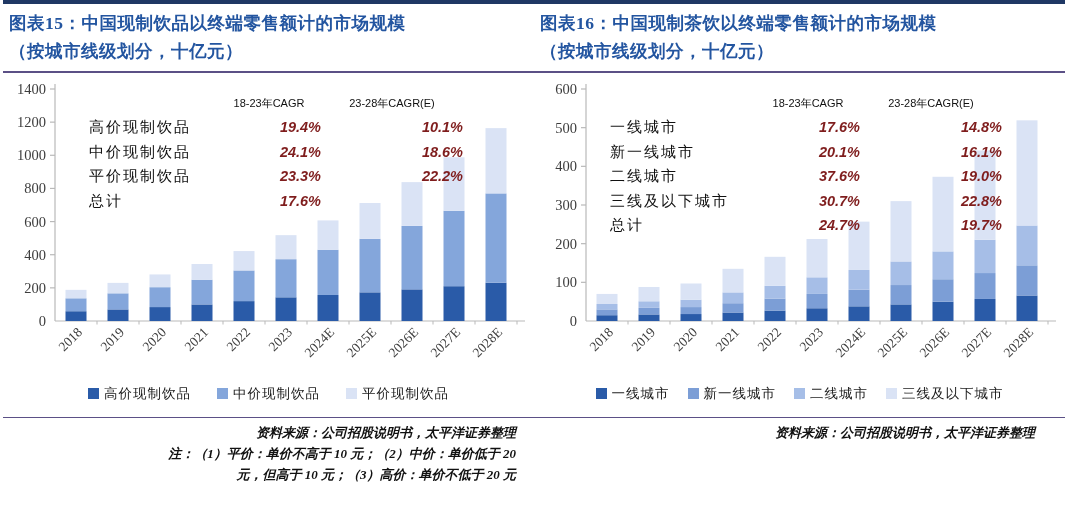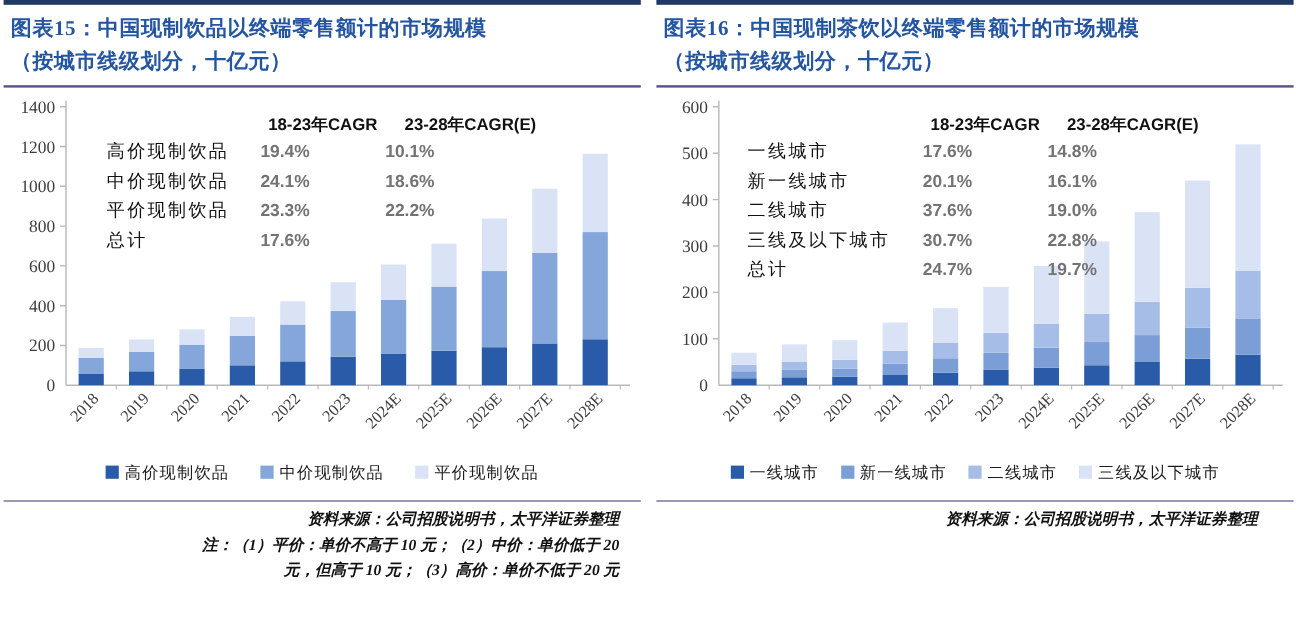--- a/index.html
+++ b/index.html
@@ -1,32 +1,32 @@
 <!DOCTYPE html>
 <html><head>
 <meta charset="utf-8">
 <style>
   html,body{margin:0;padding:0;background:#ffffff;width:1080px;height:531px;overflow:hidden;}
   body{font-family:"Liberation Serif",serif;color:#1a1a1a;}
-  .page{display:flex;gap:13px;padding:0 0 0 3px;}
+  .page{display:flex;padding:0 0 0 3px;}
   .figure{width:531px;border-top:4px solid #1f3864;box-sizing:border-box;}
   .fig-title{color:#2355a0;font-weight:bold;font-size:17.5px;line-height:1.62;letter-spacing:0.5px;
              padding:5px 2px 3px 6px;font-family:"Liberation Serif",serif;}
   .title-rule{height:2px;background:#5b5086;margin:2px 0 0 0;}
   .chart-wrap{position:relative;height:306px;margin-top:4px;}
   .chart-wrap svg{display:block;}
   .ylab{font-family:"Liberation Serif",serif;font-size:14.5px;fill:#3d3d3d;}
   .xlab{font-family:"Liberation Serif",serif;font-size:13.5px;fill:#3d3d3d;}
   .cagr{position:absolute;display:grid;line-height:24.5px;}
-  .cagr .hdr{font-family:"Liberation Sans",sans-serif;font-weight:bold;font-size:14px;
+  .cagr .hdr{font-family:"Liberation Sans",sans-serif;font-weight:normal;font-size:11px;
              text-align:center;white-space:nowrap;color:#111;}
   .cagr .lbl{font-family:"Liberation Serif",serif;font-size:15px;letter-spacing:2px;
              white-space:nowrap;color:#111;}
   .cagr .val{font-family:"Liberation Sans",sans-serif;font-weight:bold;font-size:14.5px;
-             text-align:left;color:#737373;}
+             text-align:right;color:#7f1d1d;font-style:italic;}
   .legend{display:flex;justify-content:center;align-items:center;gap:26px;margin-top:2px;
           font-size:13.5px;letter-spacing:1px;color:#1a1a1a;}
   .legend .item{display:flex;align-items:center;gap:5px;white-space:nowrap;}
   .legend .sw{width:11px;height:11px;display:inline-block;}
   .footer-rule{height:1.5px;background:#5b5086;margin-top:14px;}
   .footer{font-style:italic;font-weight:bold;font-size:13px;line-height:1.62;text-align:right;
           padding:4px 18px 0 4px;color:#111;}
   .figure.right .footer{padding-right:30px;}
   .figure.right .legend{gap:18px;}
 </style>

